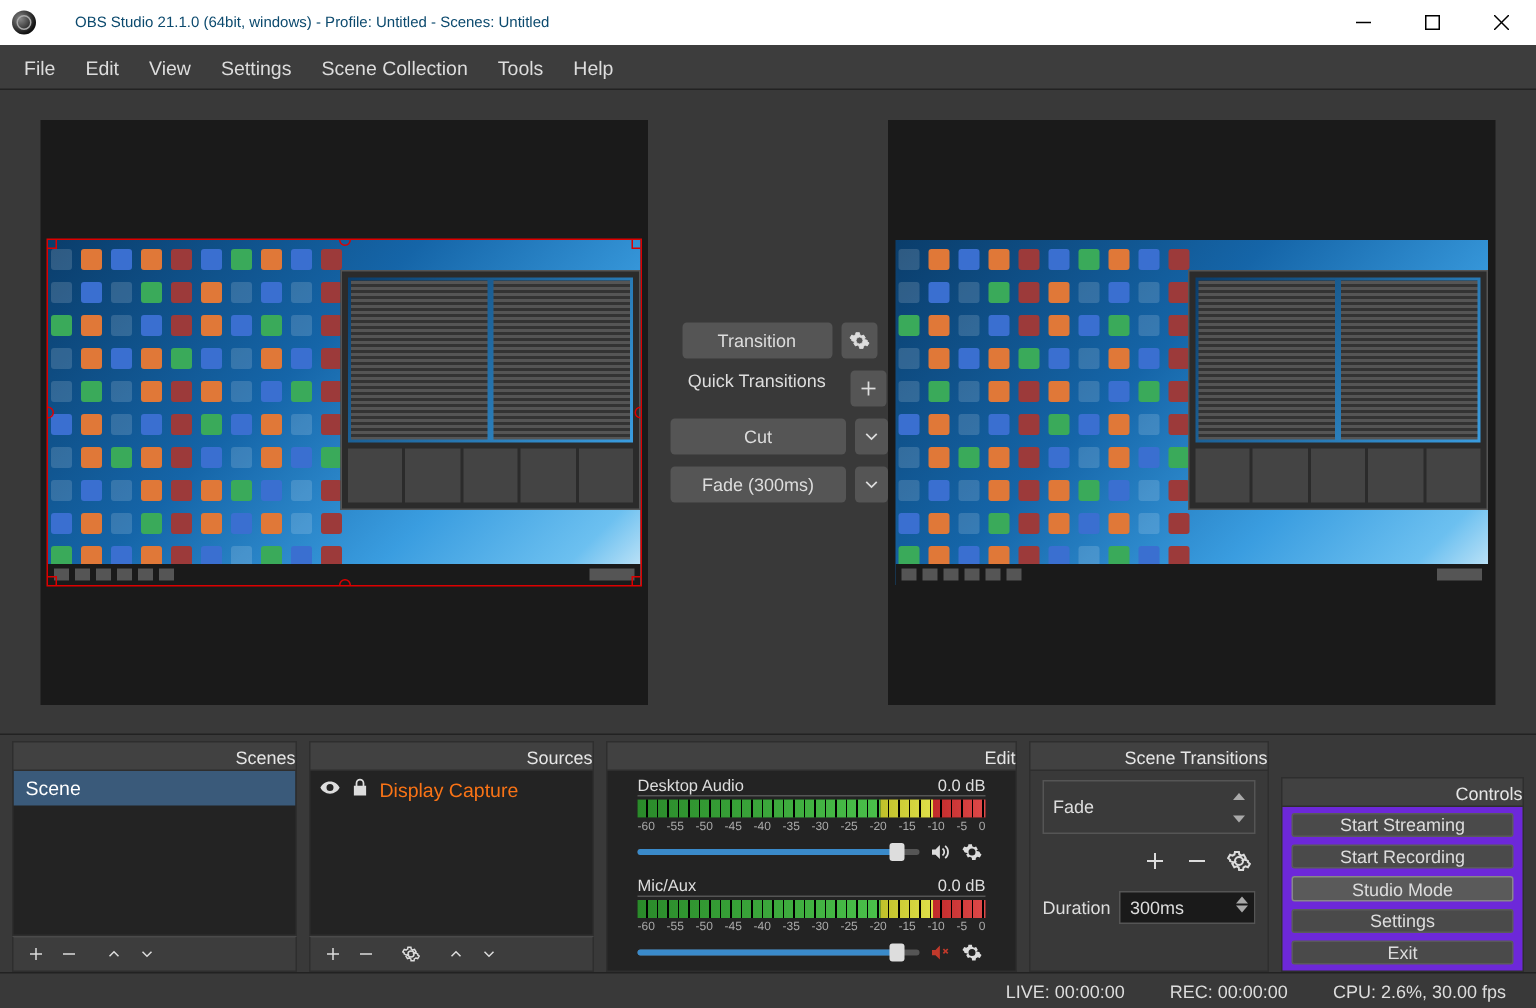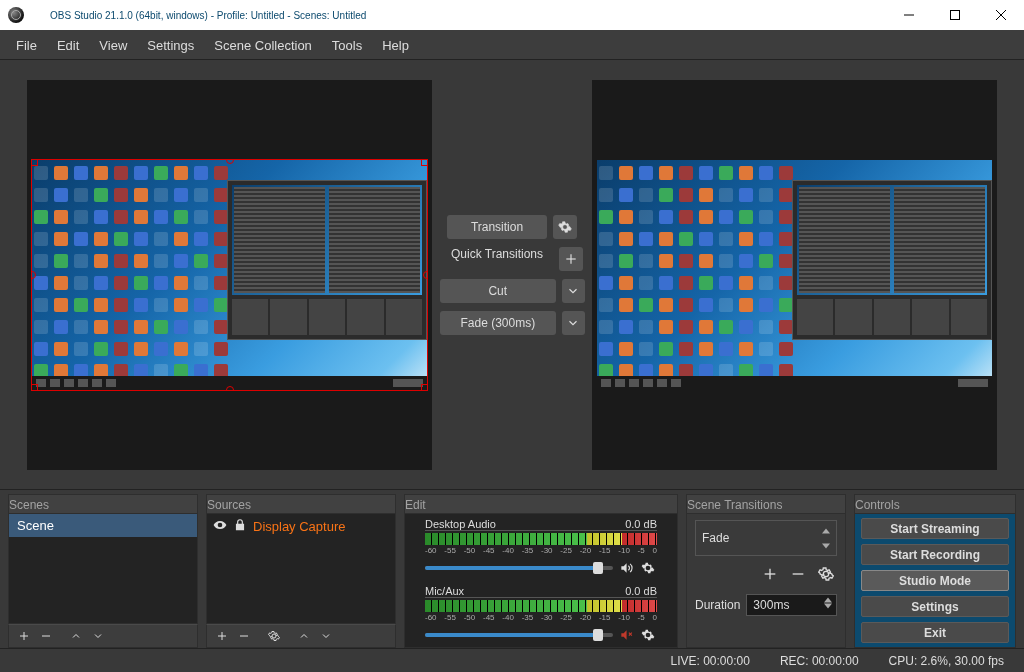--- a/index.html
+++ b/index.html
@@ -38,44 +38,44 @@
 .desktop-capture .taskbar > div { width:10px; height:8px; background:#555; }
 .desktop-capture .taskbar > div:last-child{margin-left:auto; width:30px; font-size:6px; color:#aaa;}
 .handle { position:absolute; width:8px; height:8px; border:1px solid #d00; background: transparent; }
 .handle.tl{top:-2px;left:-2px;} .handle.tr{top:-2px;right:-2px;}
 .handle.bl{bottom:-2px;left:-2px;} .handle.br{bottom:-2px;right:-2px;}
 .handle.tm{top:-4px;left:50%;margin-left:-4px;border-radius:50%;}
 .handle.bm{bottom:-4px;left:50%;margin-left:-4px;border-radius:50%;}
 .handle.ml{top:50%;left:-4px;margin-top:-4px;border-radius:50%;}
 .handle.mr{top:50%;right:-4px;margin-top:-4px;border-radius:50%;}
 
-.transition-col { width: 160px; display:flex; flex-direction:column; align-items:center; gap:8px; }
+.transition-col { width: 160px; display:flex; flex-direction:column; align-items:flex-end; gap:8px; }
 .trow { display:flex; gap:6px; width:145px; justify-content:center;}
 .tbutton { background:#555; color:#ddd; height:24px; border-radius:3px; display:flex; align-items:center; justify-content:center; font-size:12px; }
 .tbutton.main{ width: 100px; }
 .ticon { width:24px; background:#555; }
 .tlabel { color:#ddd; font-size:12px; width:112px; text-align:center; }
 .tselect { width:125px; background:#555; display:flex; align-items:center; justify-content:center; position:relative;}
 .chev { width:24px; background:#555; display:flex; align-items:center; justify-content:center;}
 .chev svg, .ticon svg { width:14px; height:14px; stroke:#ddd; fill:#ddd;}
 
 
 .panels { height: 158px; display:flex; gap:8px; padding: 4px 8px 0; background:#393939;}
 .panel { background:#393939; display:flex; flex-direction:column; }
-.panel-header { background:#414141; color:#a3a3a3; font-size:12px; text-align:left; height:20px; line-height:20px; border:1px solid #2e2e2e;}
+.panel-header { background:#414141; color:#e5e5e5; font-size:12px; text-align:right; height:20px; line-height:20px; border:1px solid #2e2e2e;}
 .panel-body { flex:1; background:#232323; border:1px solid #2e2e2e; border-top:none; position:relative; overflow:hidden;}
 .panel-footer { height:24px; background:#3d3d3d; border:1px solid #2e2e2e; border-top:1px solid #4a4a4a; display:flex; align-items:center; gap:0; padding:0 4px;}
 .pfbtn { width:22px; height:20px; display:flex; align-items:center; justify-content:center; color:#ddd;}
 .pfbtn svg { width:12px; height:12px; stroke:#ddd; stroke-width:2; fill:none;}
 
 .scenes-panel { width:190px; }
 .sources-panel { width:190px; }
 .mixer-panel { flex:1; }
 .trans-panel { width:160px; }
-.controls-panel { width:162px; }
+.controls-panel { width:162px;margin-top:24px; }
 
 .scene-item { background:#3a5a7a; color:#fff; font-size:13px; padding:4px 8px; }
 .source-item { color:#f97316; font-size:13px; padding:4px 6px; display:flex; align-items:center; gap:6px;}
 .source-item svg { width:14px; height:14px; }
 
 
 .mixer-ch { padding:4px 20px; }
 .ch-row1 { display:flex; justify-content:space-between; color:#ddd; font-size:11px; border-bottom:1px solid #555;}
 .vu { height:12px; margin-top:2px; position:relative; background:#111;}
 .vu-bar{ position:absolute; top:0; bottom:0; left:0;}
@@ -675,21 +675,21 @@
                 </svg>
               </div>
           </div>
         </div>
       </div>
     </div>
   </div>
 
   <div class="panel controls-panel">
     <div class="panel-header">Controls</div>
-    <div class="panel-body controls-body" style="background:#0c4a6e;font-weight:bold;" id="controls-body">
+    <div class="panel-body controls-body" style="background:#6d28d9;" id="controls-body">
         <div class="ctrl-btn">Start Streaming</div>
         <div class="ctrl-btn">Start Recording</div>
         <div class="ctrl-btn active">Studio Mode</div>
         <div class="ctrl-btn">Settings</div>
         <div class="ctrl-btn">Exit</div>
       </div>
   </div>
 
 </div>
 

